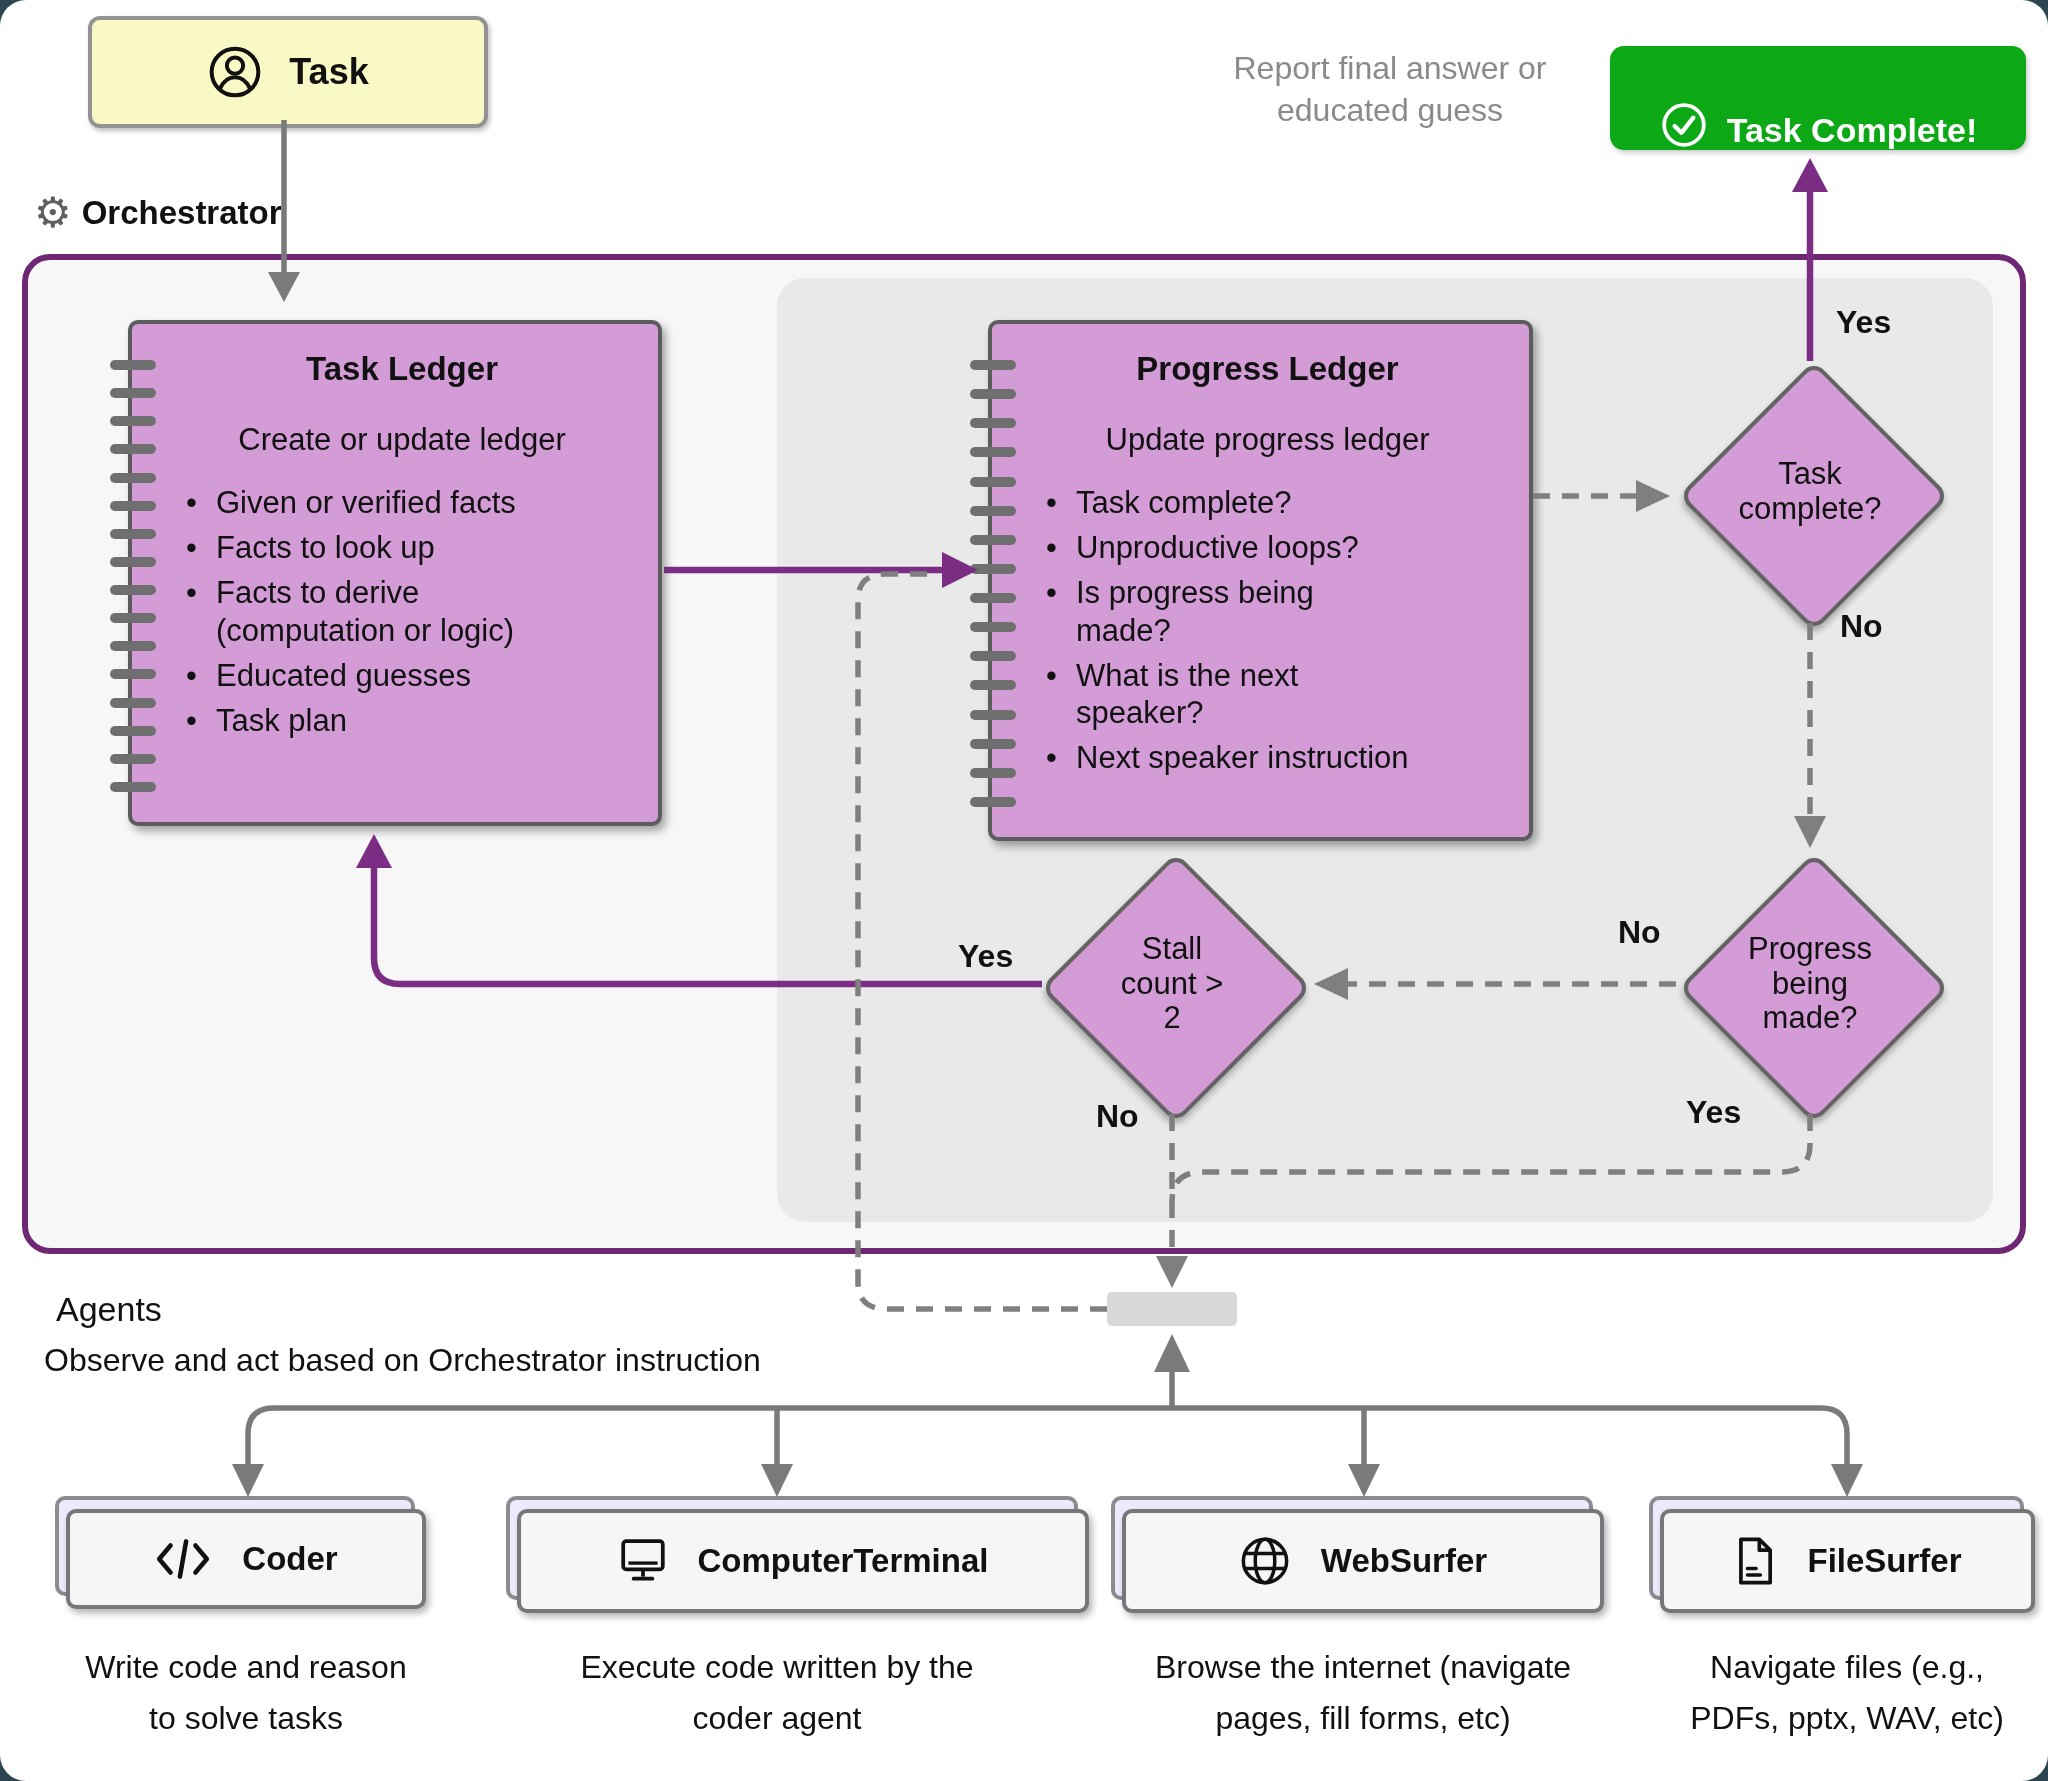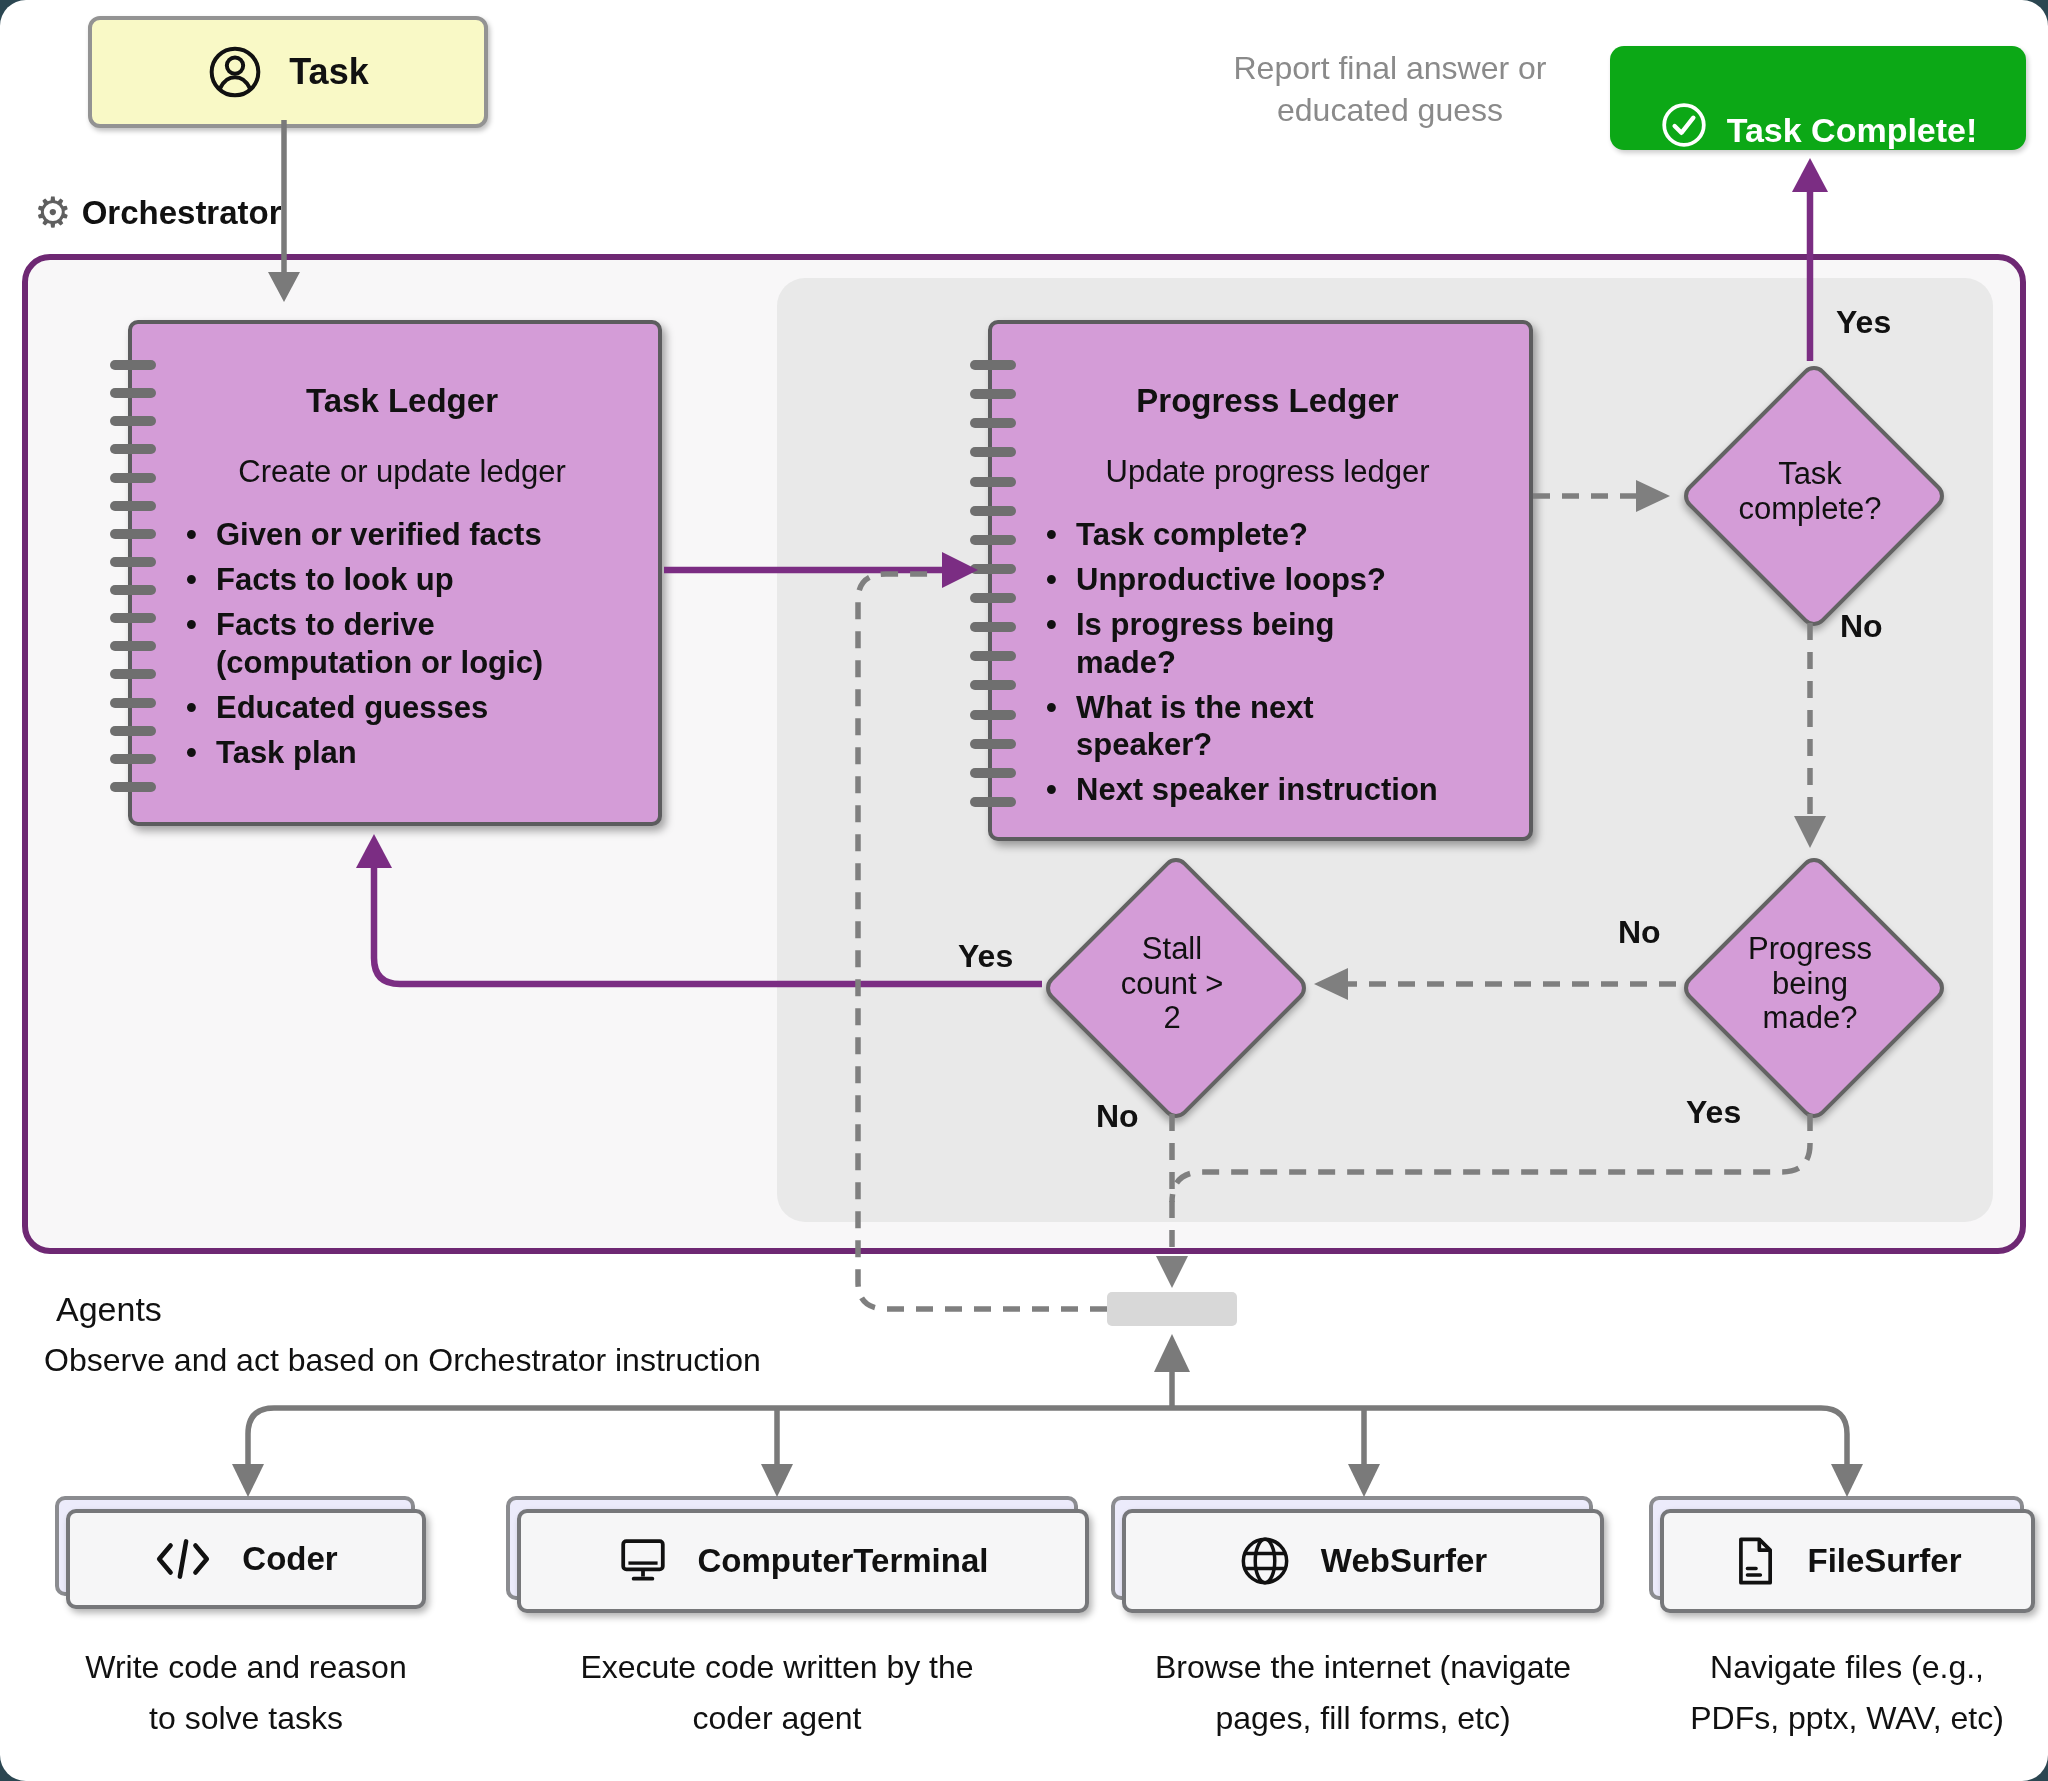--- a/index.html
+++ b/index.html
@@ -26,23 +26,23 @@
                 font-size:34px;font-weight:700;z-index:4;box-shadow:2px 3px 5px rgba(0,0,0,.2);}
 
   
   .orchestrator{left:22px;top:254px;width:1992px;height:988px;border:6px solid #6e2873;
                 border-radius:28px;background:#f8f7f8;z-index:1;}
   .inner-panel{left:777px;top:278px;width:1216px;height:944px;background:#e9e9e9;border-radius:28px;z-index:2;}
 
   
   .ledger{background:#d49cd7;border:4px solid #5c5c5e;border-radius:10px;z-index:4;
           box-shadow:4px 5px 8px rgba(0,0,0,.35);padding:26px 30px 20px 44px;box-sizing:border-box;}
-  .ledger .title{text-align:center;font-size:33px;font-weight:700;margin-bottom:34px;margin-top:32px;}
+  .ledger .title{text-align:center;font-size:33px;font-weight:700;margin-bottom:34px;}
   .ledger .intro{text-align:center;font-size:31px;margin-bottom:26px;}
-  .ledger ul{margin:0;padding:0;list-style:none;font-weight:bold;}
+  .ledger ul{margin:0;padding:0;list-style:none;}
   .ledger li{font-size:31px;line-height:1.2;margin-bottom:8px;position:relative;padding-left:40px;
              white-space:pre-line;}
   .ledger li::before{content:"•";position:absolute;left:10px;top:0;}
   .task-ledger{left:128px;top:320px;width:534px;height:506px;}
   .progress-ledger{left:988px;top:320px;width:545px;height:521px;}
   .rings{position:absolute;left:-22px;top:36px;bottom:30px;width:46px;display:flex;
          flex-direction:column;justify-content:space-between;}
   .ring{width:46px;height:10px;border-radius:6px;background:#6f6f6f;}
 
   

